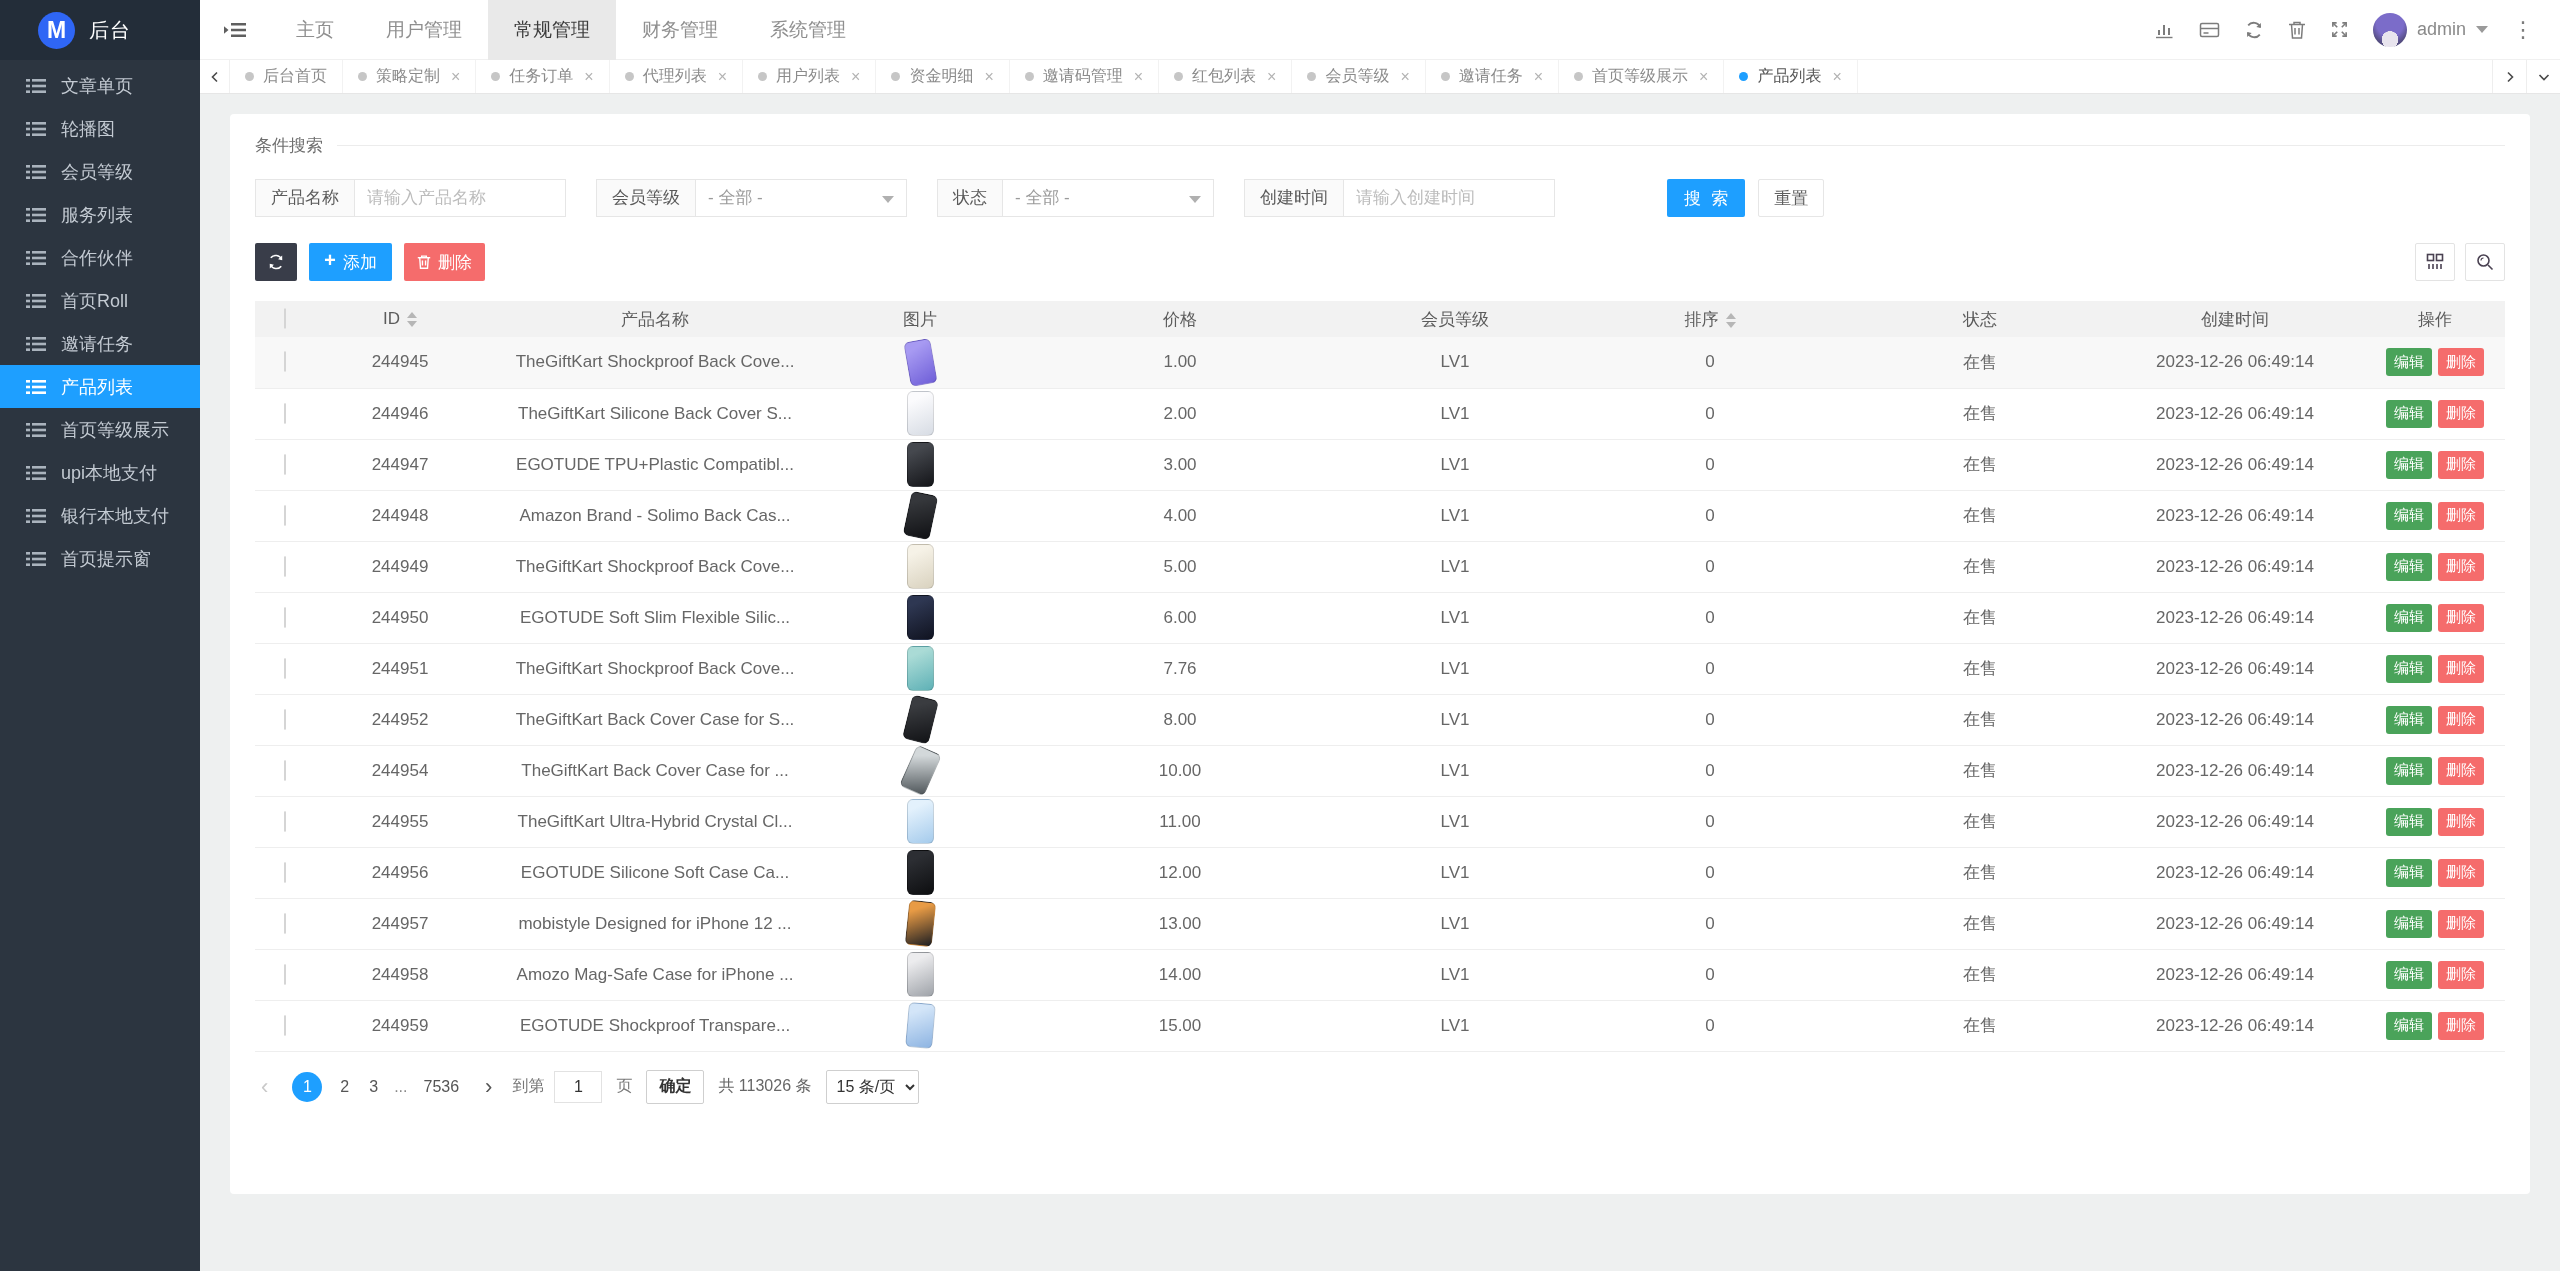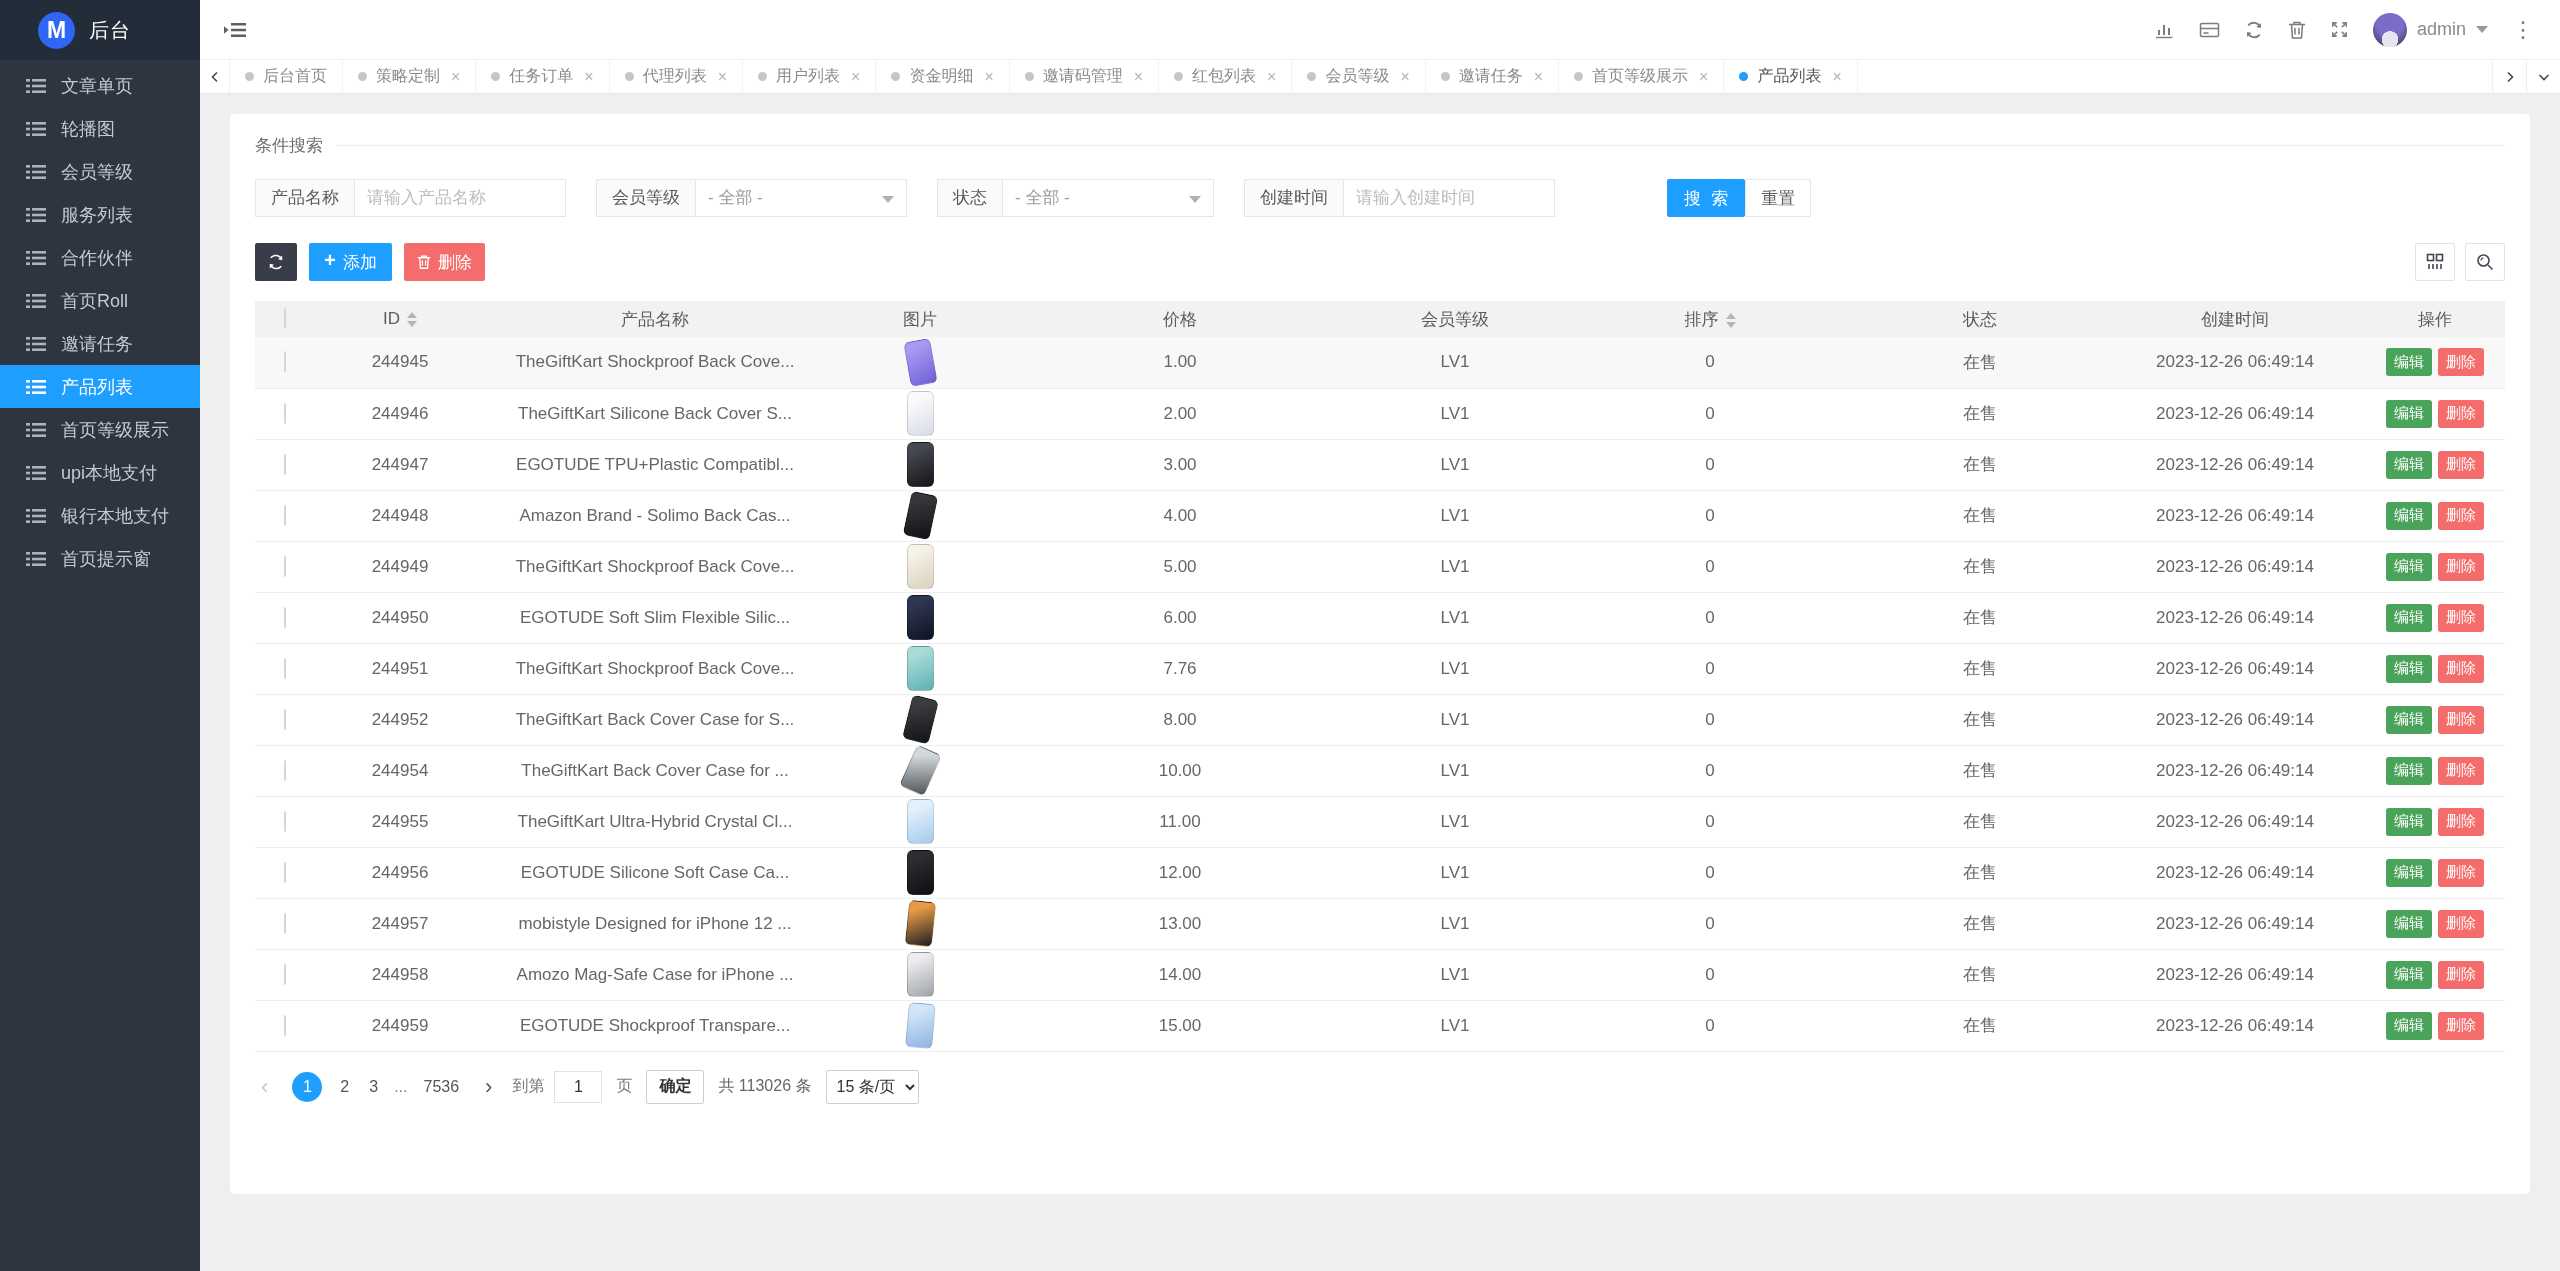--- a/index.html
+++ b/index.html
@@ -68,21 +68,21 @@
           font-size:17px;color:#333;outline:none;font-family:inherit;}
   .finput::placeholder{color:#bcbcbc;}
   .fselect{position:relative;height:38px;width:212px;border:1px solid #e6e6e6;margin-left:-1px;
            line-height:36px;padding:0 12px;font-size:17px;color:#9a9a9a;cursor:pointer;}
   .fselect .caret-down{position:absolute;right:12px;top:16px;border-top-color:#b0b0b0;}
   .btn{display:inline-flex;align-items:center;justify-content:center;height:38px;border-radius:2px;
        font-size:17px;cursor:pointer;border:none;font-family:Liberation Mono, monospace;}
   .btn-primary{background:#1e9fff;color:#fff;padding:0 17px;}
   .btn-plain{background:#fff;border:1px solid #e6e6e6;color:#5f5f5f;padding:0 15px;}
   .search-btn{margin-left:82px;}
-  .reset-btn{margin-left:0;}
+  .reset-btn{margin-left:13px;}
 
   .toolbar{display:flex;align-items:center;margin-top:26px;}
   .btn-dark{width:42px;background:#393d49;color:#fff;margin-right:12px;}
   .btn-add{background:#1e9fff;color:#fff;padding:0 15px;gap:7px;margin-right:12px;}
   .btn-add .plus{font-size:20px;font-weight:bold;line-height:1;}
   .btn-danger{background:#f56c6c;color:#fff;padding:0 13px;gap:7px;}
   .toolbar-right{margin-left:auto;display:flex;gap:10px;}
   .icon-box{width:40px;height:38px;border:1px solid #e3e3e3;border-radius:2px;display:flex;
             align-items:center;justify-content:center;color:#4a4252;background:#fff;cursor:pointer;}
 
@@ -310,20 +310,33 @@
 
   <header class="topbar">
     <span class="collapse-btn">
       <svg width="23" height="18" viewBox="0 0 23 18" fill="currentColor">
           <rect x="7" y="2" width="15" height="2.5"></rect>
           <rect x="7" y="7.75" width="15" height="2.5"></rect>
           <rect x="7" y="13.5" width="15" height="2.5"></rect>
           <polygon points="4.5,9 0,5.2 0,12.8"></polygon>
         </svg>
     </span>
+    <nav style="display:flex">
+
+        <div class="nav-item">主页</div>
+
+        <div class="nav-item">用户管理</div>
+
+        <div class="nav-item active">常规管理</div>
+
+        <div class="nav-item">财务管理</div>
+
+        <div class="nav-item">系统管理</div>
+
+    </nav>
     <div class="topbar-right">
       <span class="tb-icon">
         <svg width="20" height="19" viewBox="0 0 20 19" fill="none" stroke="currentColor" stroke-width="2">
             <path d="M4 10 V15"></path>
             <path d="M9 5 V15"></path>
             <path d="M14 8 V15"></path>
             <path d="M1 17.5 H17.5" stroke-width="1.4"></path>
           </svg>
       </span>
       <span class="tb-icon">

